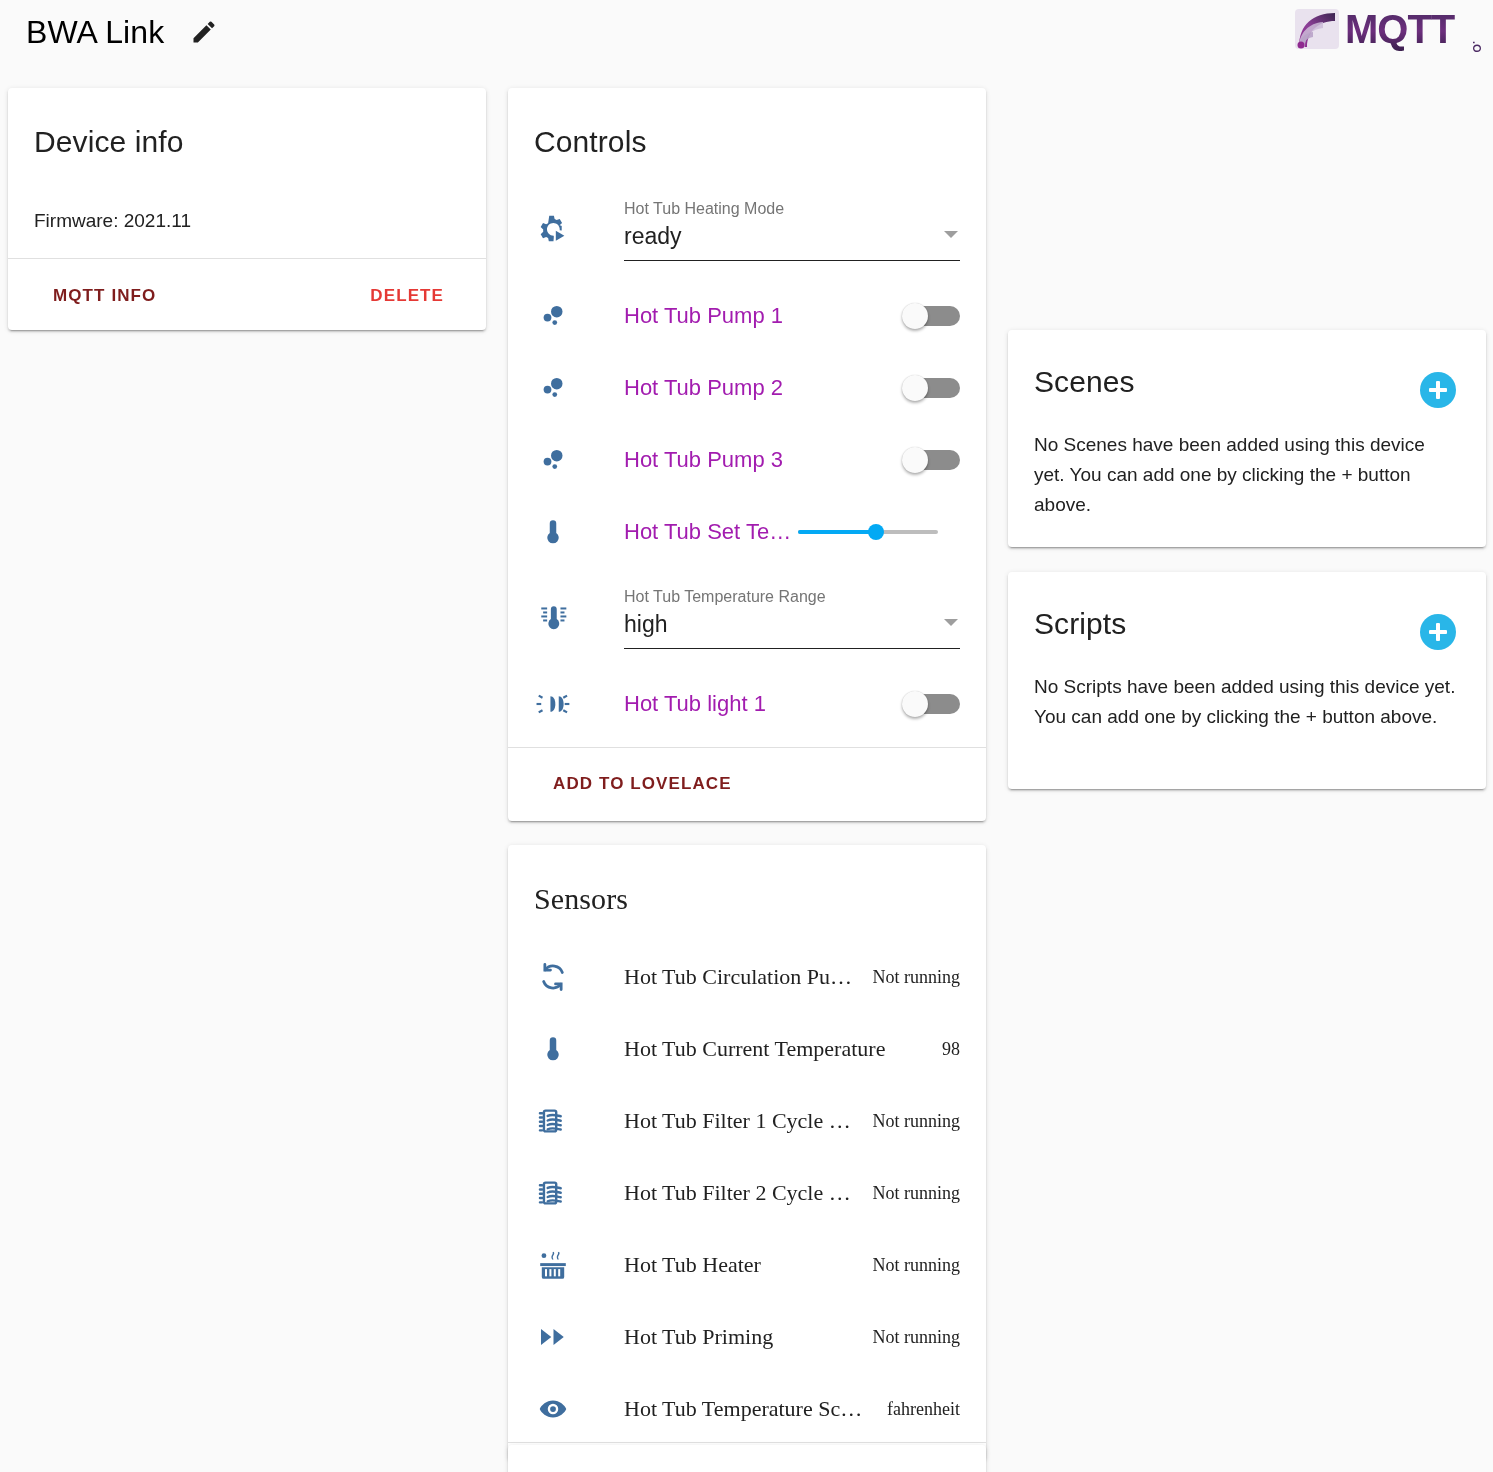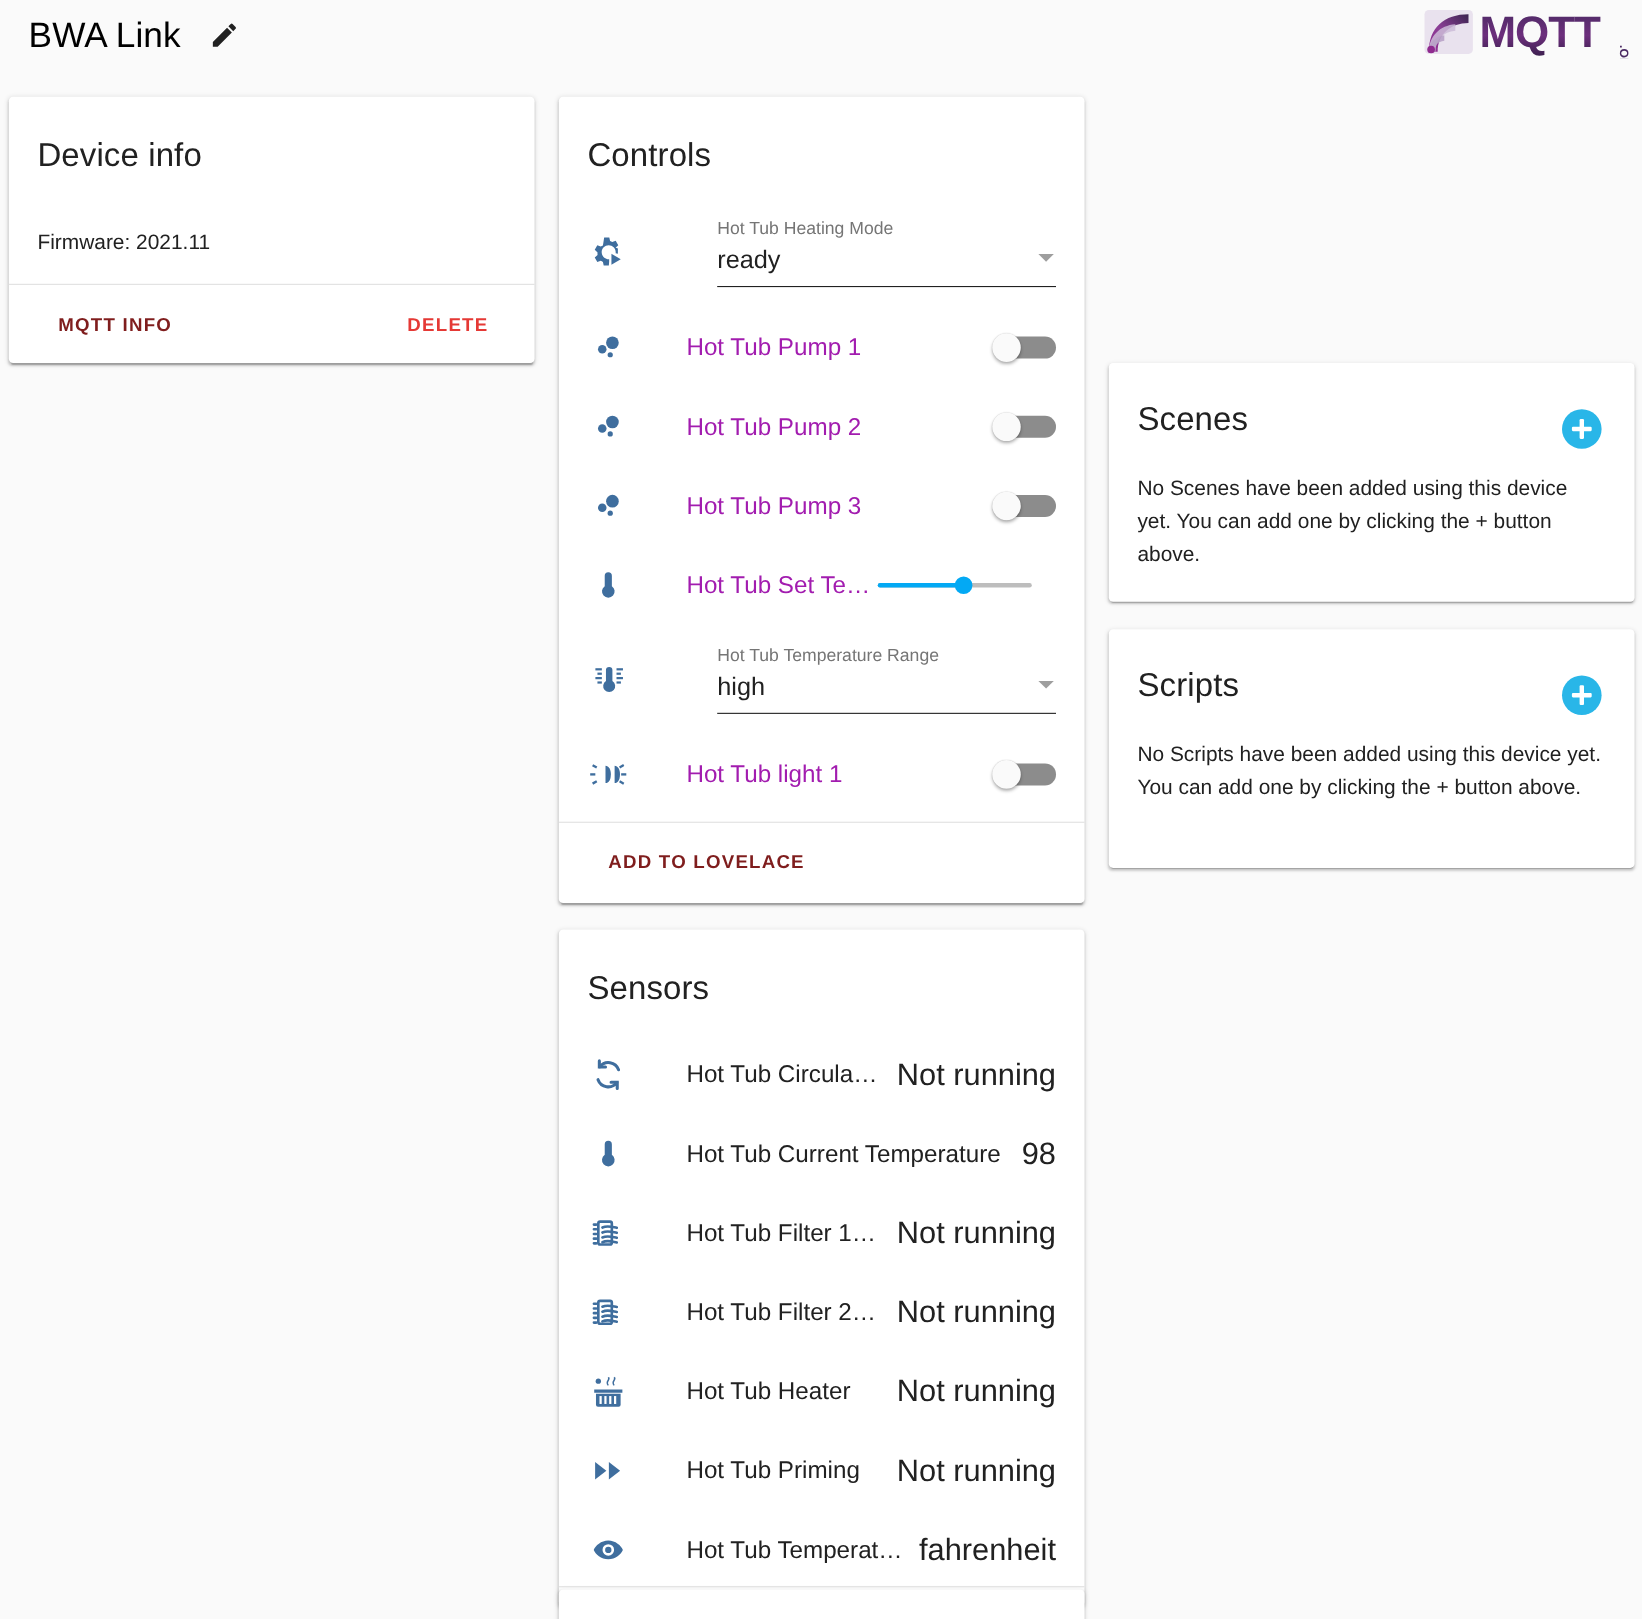--- a/index.html
+++ b/index.html
@@ -80,21 +80,21 @@
   }
   .row-icon {
     width: 46px; min-width: 46px; height: 42px;
     display: flex; align-items: center; justify-content: center;
     color: #3f6e9e;
   }
   .row-icon svg { display: block; }
 
   
   .row.select-row { height: 100px; }
-  .sel-wrap { position: relative; flex: 1; margin-left: 76px; height: 62px; }
+  .sel-wrap { position: relative; flex: 1; margin-left: 48px; height: 62px; }
   .sel-label {
     position: absolute; left: 0; top: 0;
     font-size: 16px; color: #757575; line-height: 20px;
   }
   .sel-value {
     position: absolute; left: 0; top: 22px;
     font-size: 23px; color: #212121; line-height: 30px;
   }
   .sel-underline {
     position: absolute; left: 0; right: 0; bottom: 0; height: 1px;
@@ -150,32 +150,32 @@
     width: 16px; height: 16px; border-radius: 50%;
     background: #03a9f4;
   }
 
   .card-actions-divider {
     position: absolute; left: 0; width: 478px; height: 1px; background: #e0e0e0;
   }
   .card-action-btn { position: absolute; left: 45px; }
 
   
-  #sensors { left: 508px; top: 845px; width: 478px; height: 615px; }
+  #sensors { left: 508px; top: 845px; width: 478px; height: 615px; font-family: Liberation Serif, serif; }
   #sensors .card-title { position: absolute; left: 26px; top: 36px; }
   #sensors .rows { top: 96px; }
   .row.sensor-row { height: 72px; }
   .sensor-name {
     flex: 1; margin-left: 48px;
     font-size: 22px; color: #212121; line-height: 28px;
     white-space: nowrap; overflow: hidden; text-overflow: ellipsis;
     padding-right: 14px;
   }
   .sensor-value {
-    font-size: 28px; color: #212121; line-height: 28px;
+    font-size: 18px; color: #212121; line-height: 28px;
     white-space: nowrap; 
   }
 
   
   #sensors-overflow {
     left: 508px; top: 1445px; width: 478px; height: 70px;
   }
 
   
   .rcard { left: 1008px; width: 478px; }

